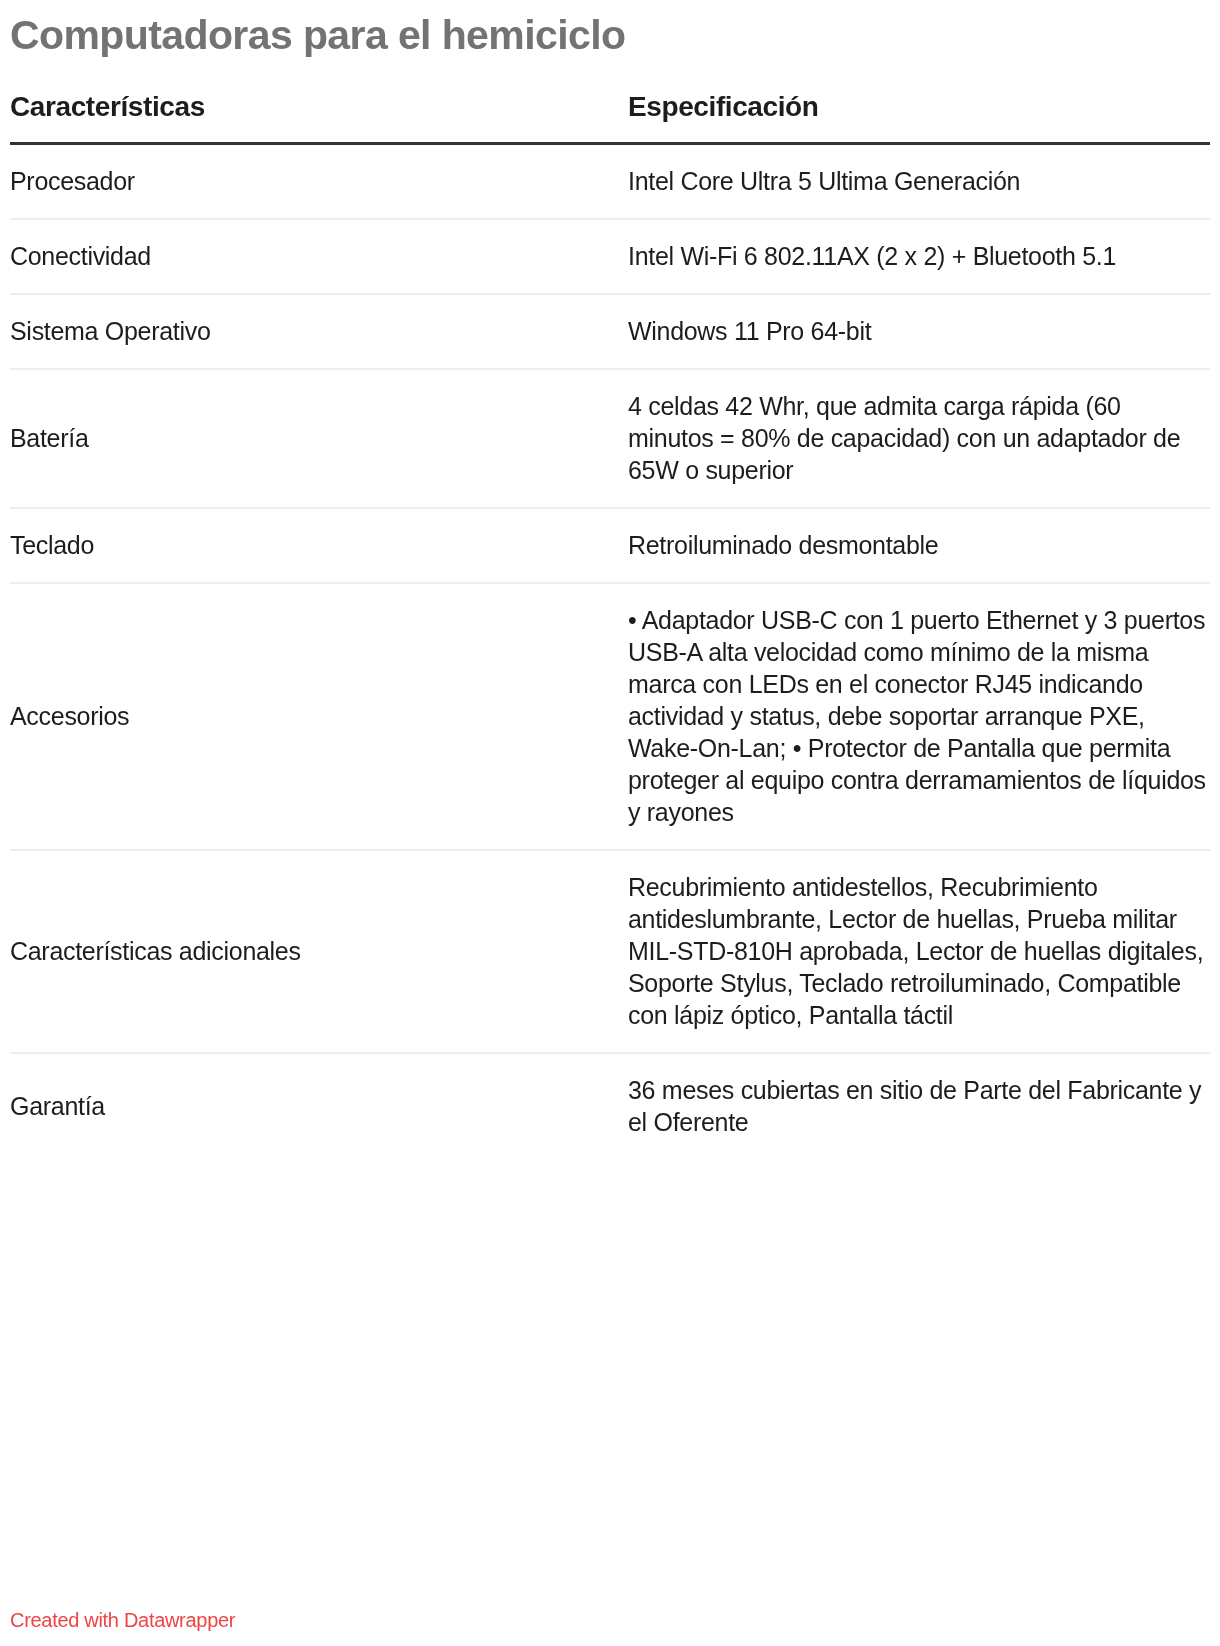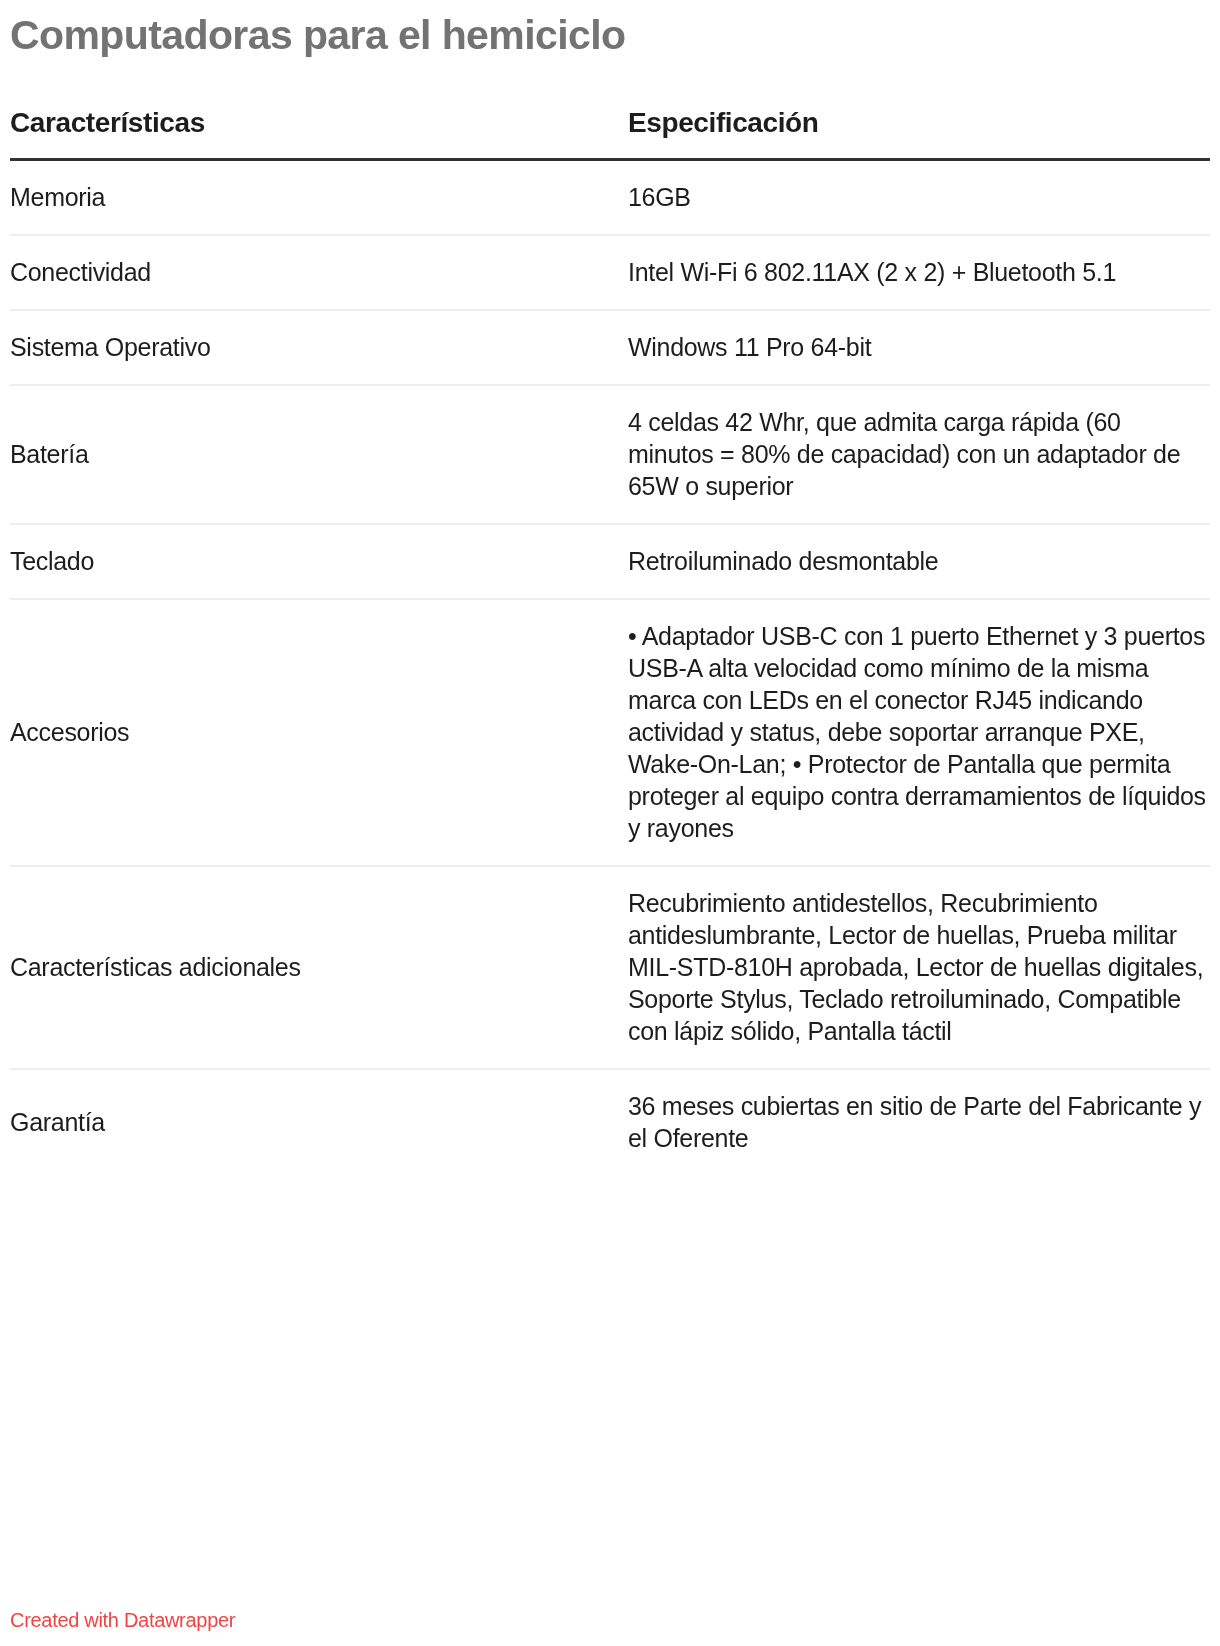--- a/index.html
+++ b/index.html
@@ -24,21 +24,21 @@
     .title {
       margin: 0;
       padding-top: 11px;
       font-size: 41px;
       line-height: 48px;
       font-weight: bold;
       color: #737373;
       letter-spacing: -0.6px;
     }
     table {
-      margin-top: 48px;
+      margin-top: 32px;
       width: 1200px;
       border-collapse: collapse;
       table-layout: fixed;
     }
     col.c1 { width: 618px; }
     col.c2 { width: 582px; }
     thead th {
       text-align: left;
       font-size: 28px;
       font-weight: bold;
@@ -86,22 +86,22 @@
       <col class="c2">
     </colgroup>
     <thead>
       <tr>
         <th>Características</th>
         <th>Especificación</th>
       </tr>
     </thead>
     <tbody>
       <tr>
-        <td>Memoria</td>
-        <td class="spec">16GB</td>
+        <td>Procesador</td>
+        <td class="spec">Intel Core Ultra 5 Ultima Generación</td>
       </tr>
       <tr>
         <td>Conectividad</td>
         <td class="spec">Intel Wi-Fi 6 802.11AX (2 x 2) + Bluetooth 5.1</td>
       </tr>
       <tr>
         <td>Sistema Operativo</td>
         <td class="spec">Windows 11 Pro 64-bit</td>
       </tr>
       <tr>
@@ -111,21 +111,21 @@
       <tr>
         <td>Teclado</td>
         <td class="spec">Retroiluminado desmontable</td>
       </tr>
       <tr>
         <td>Accesorios</td>
         <td class="spec">• Adaptador USB-C con 1 puerto Ethernet y 3 puertos USB-A alta velocidad como mínimo de la misma marca con LEDs en el conector RJ45 indicando actividad y status, debe soportar arranque PXE, Wake-On-Lan; • Protector de Pantalla que permita proteger al equipo contra derramamientos de líquidos y rayones</td>
       </tr>
       <tr>
         <td>Características adicionales</td>
-        <td class="spec">Recubrimiento antidestellos, Recubrimiento antideslumbrante, Lector de huellas, Prueba militar MIL-STD-810H aprobada, Lector de huellas digitales, Soporte Stylus, Teclado retroiluminado, Compatible con lápiz sólido, Pantalla táctil</td>
+        <td class="spec">Recubrimiento antidestellos, Recubrimiento antideslumbrante, Lector de huellas, Prueba militar MIL-STD-810H aprobada, Lector de huellas digitales, Soporte Stylus, Teclado retroiluminado, Compatible con lápiz óptico, Pantalla táctil</td>
       </tr>
       <tr>
         <td>Garantía</td>
         <td class="spec">36 meses cubiertas en sitio de Parte del Fabricante y el Oferente</td>
       </tr>
     </tbody>
   </table>
 </div>
 
 <div class="footer">Created with Datawrapper</div>

